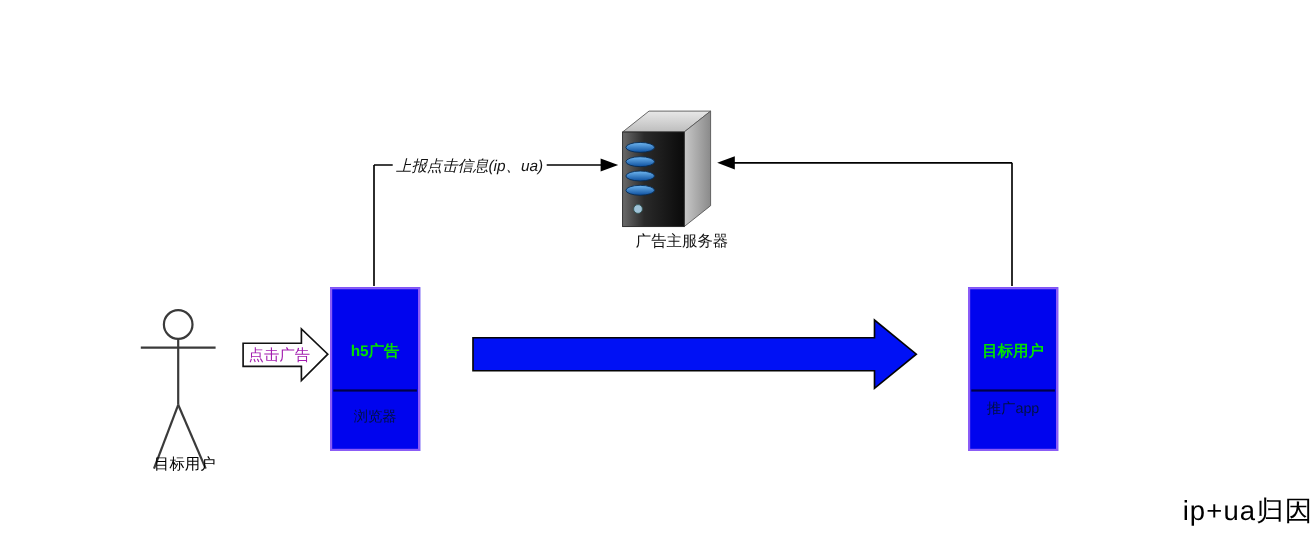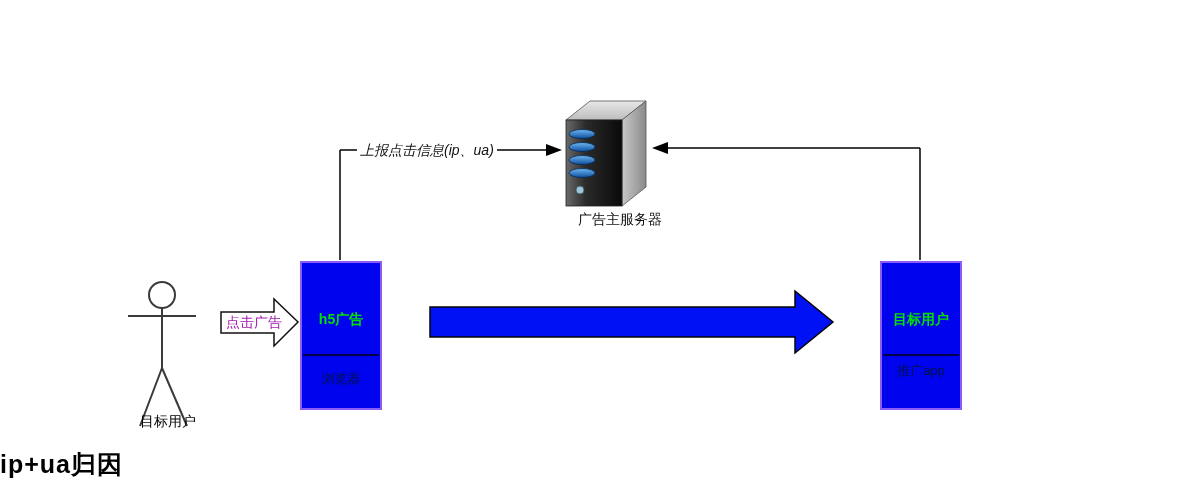--- a/index.html
+++ b/index.html
@@ -33,22 +33,22 @@
   }
   .server-label{
     position:absolute;left:552px;top:211px;width:110px;text-align:right;
     font-size:14px;color:#111;white-space:nowrap;
   }
   .actor-label{
     position:absolute;left:126px;top:413px;width:84px;text-align:center;
     font-size:14px;color:#000000;white-space:nowrap;
   }
   .diagram-title{
-    position:absolute;left:0;right:0;top:448px;text-align:left;
-    font-size:25px;color:#000;letter-spacing:1px;font-weight:bold;
+    position:absolute;left:0;right:0;top:448px;text-align:right;
+    font-size:25px;color:#000;letter-spacing:1px;
   }
 </style>
 </head>
 <body>
 
 <div class="canvas">
 
   <svg class="overlay">
     <defs>
       <linearGradient id="frontGrad" x1="0" y1="0" x2="1" y2="0">

